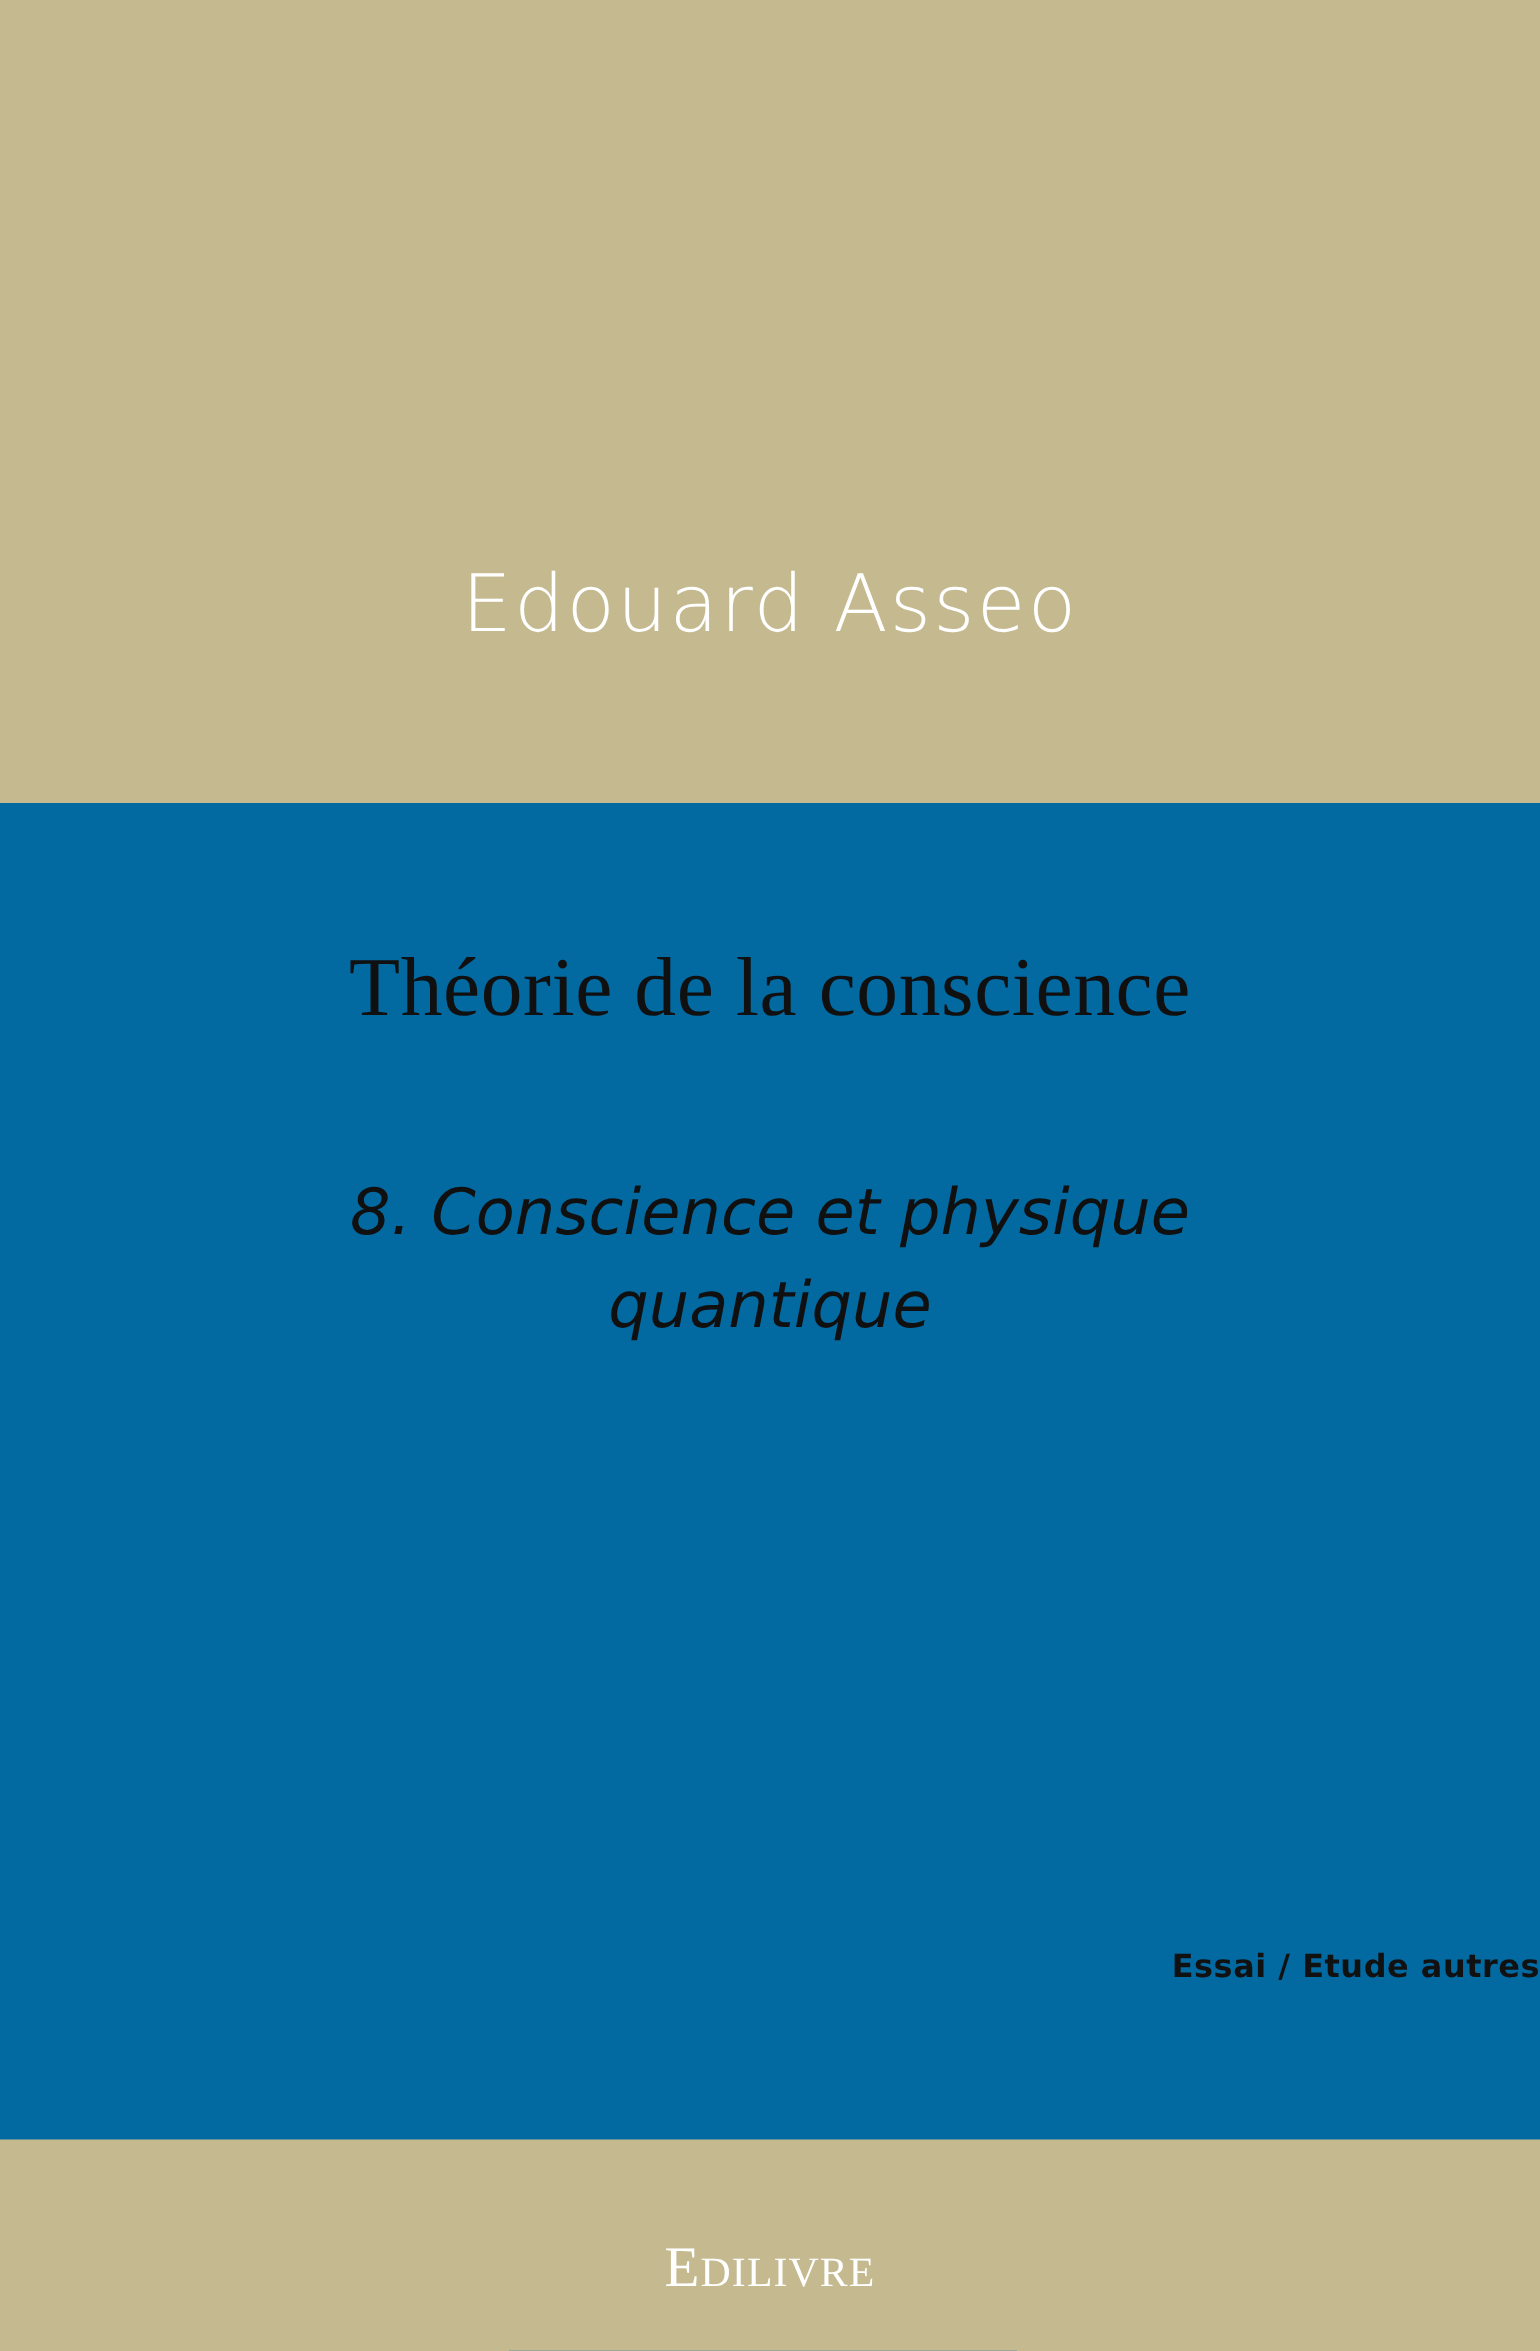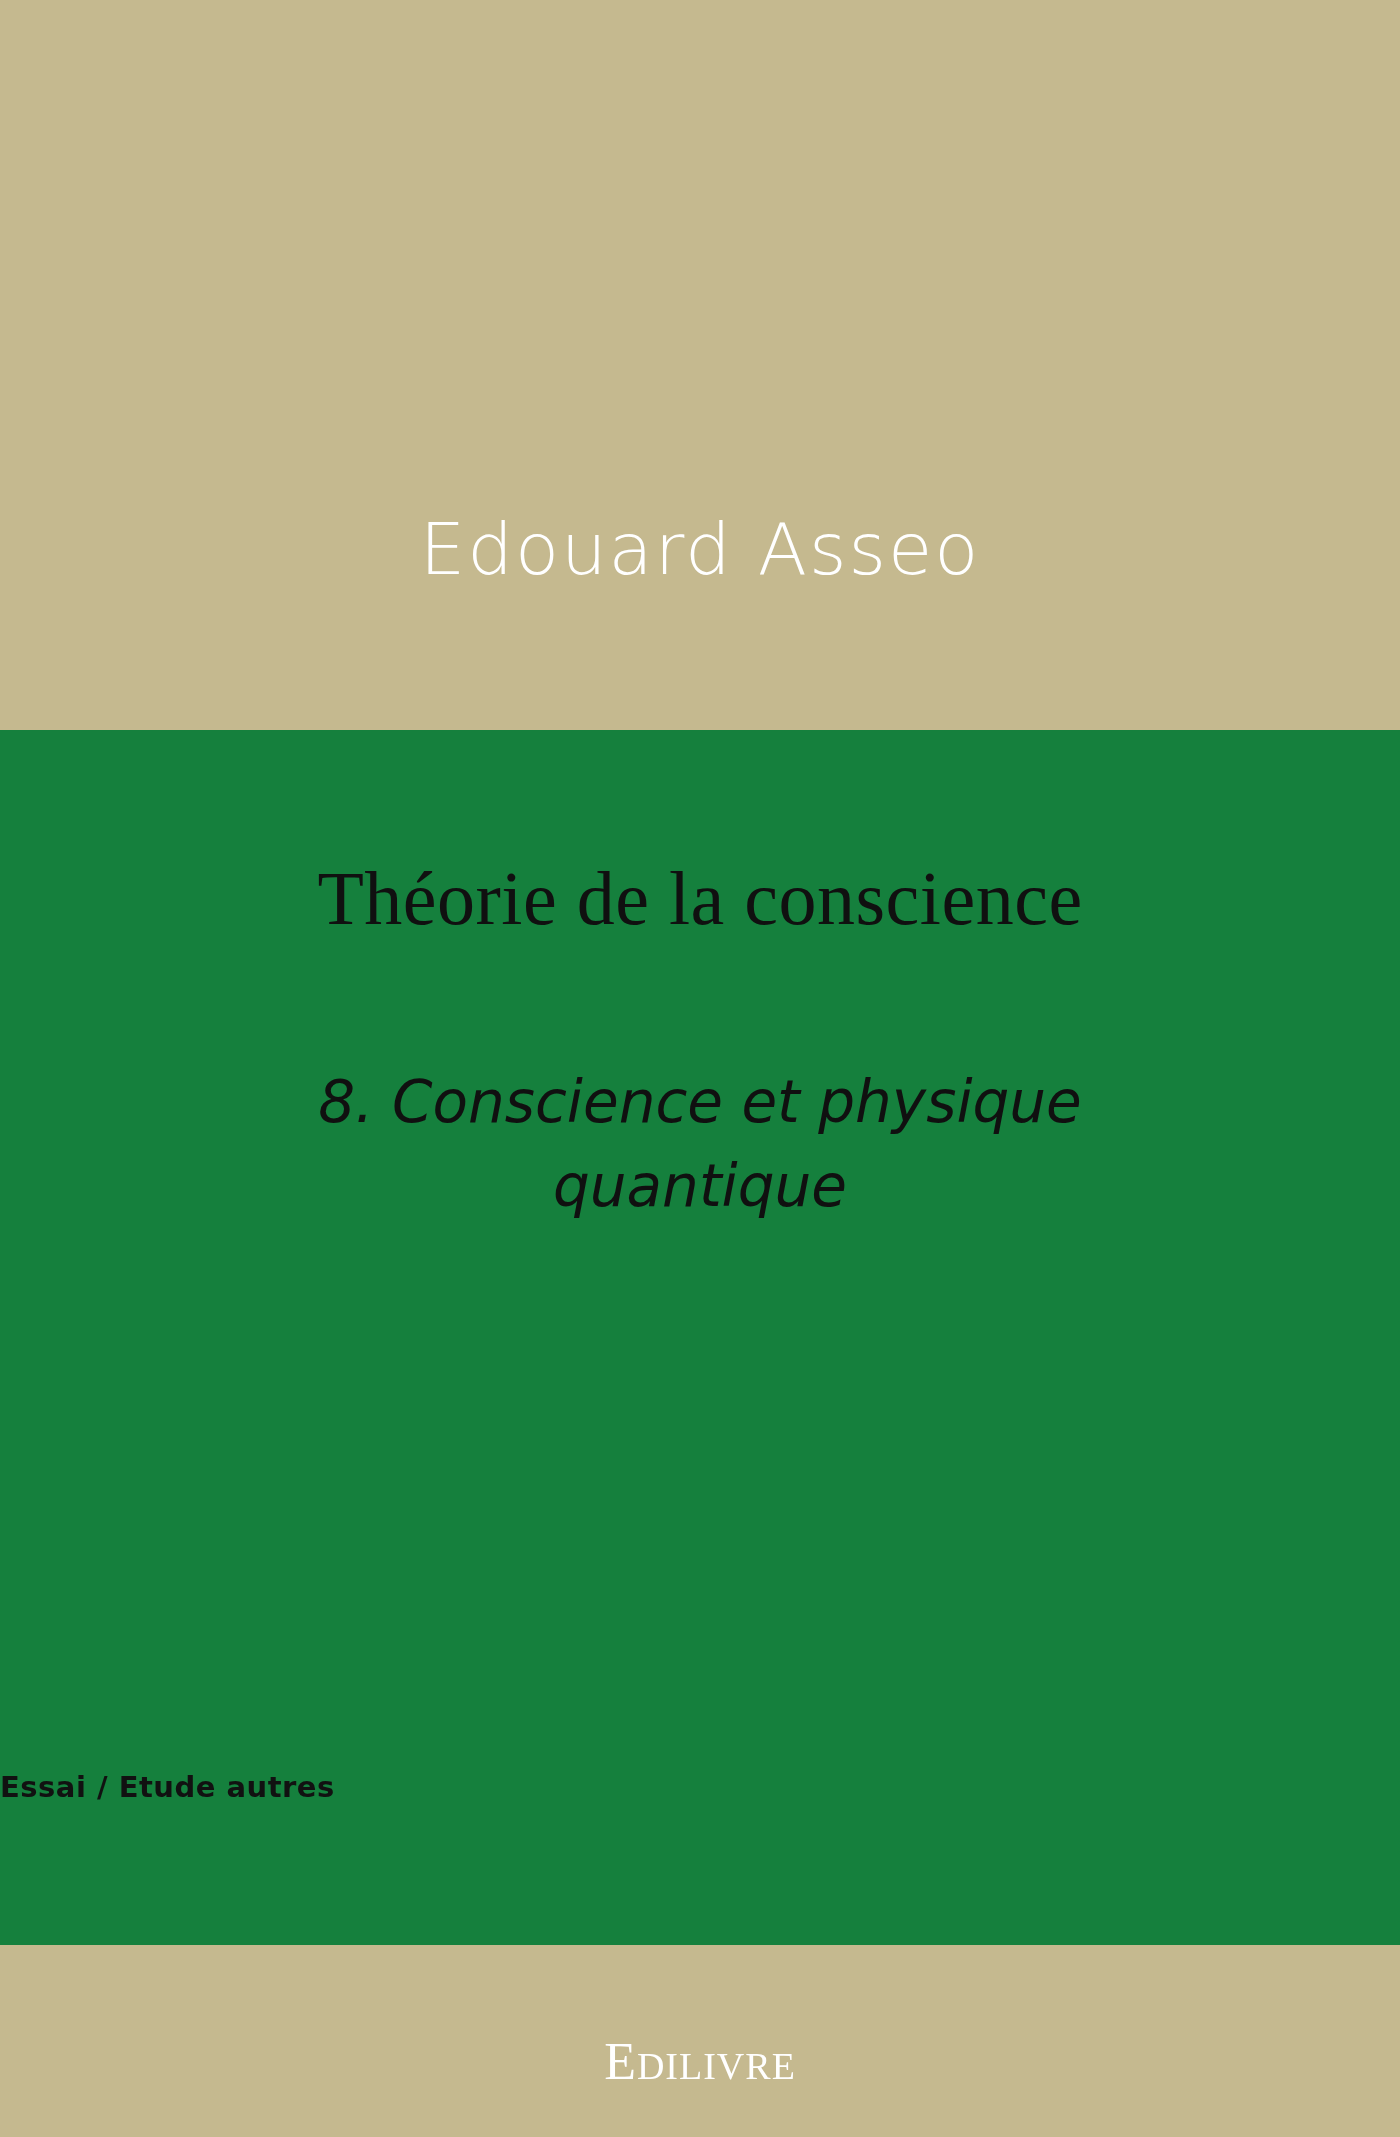--- a/index.html
+++ b/index.html
@@ -10,21 +10,21 @@
     width: 1400px;
     height: 2137px;
     background: #ffffff;
     font-family: "Liberation Sans", sans-serif;
     overflow: hidden;
   }
   .cover {
     position: relative;
     width: 1400px;
     height: 2137px;
-    background: #15803d;
+    background: #0369a1;
   }
   
   .band-top {
     position: absolute;
     left: 0;
     top: 0;
     width: 1400px;
     height: 730px;
     background: #c5b98f;
   }
@@ -74,21 +74,21 @@
     font-style: italic;
     font-weight: 300;
     font-size: 58px;
     line-height: 1.45;
   }
   .genre {
     position: absolute;
     left: 0;
     top: 1770px;
     width: 1400px;
-    text-align: left;
+    text-align: right;
     color: #111111;
     font-family: "DejaVu Sans", sans-serif;
     font-weight: bold;
     font-size: 29px;
     letter-spacing: 0.5px;
   }
   .publisher {
     position: absolute;
     left: 0;
     bottom: 46px;

